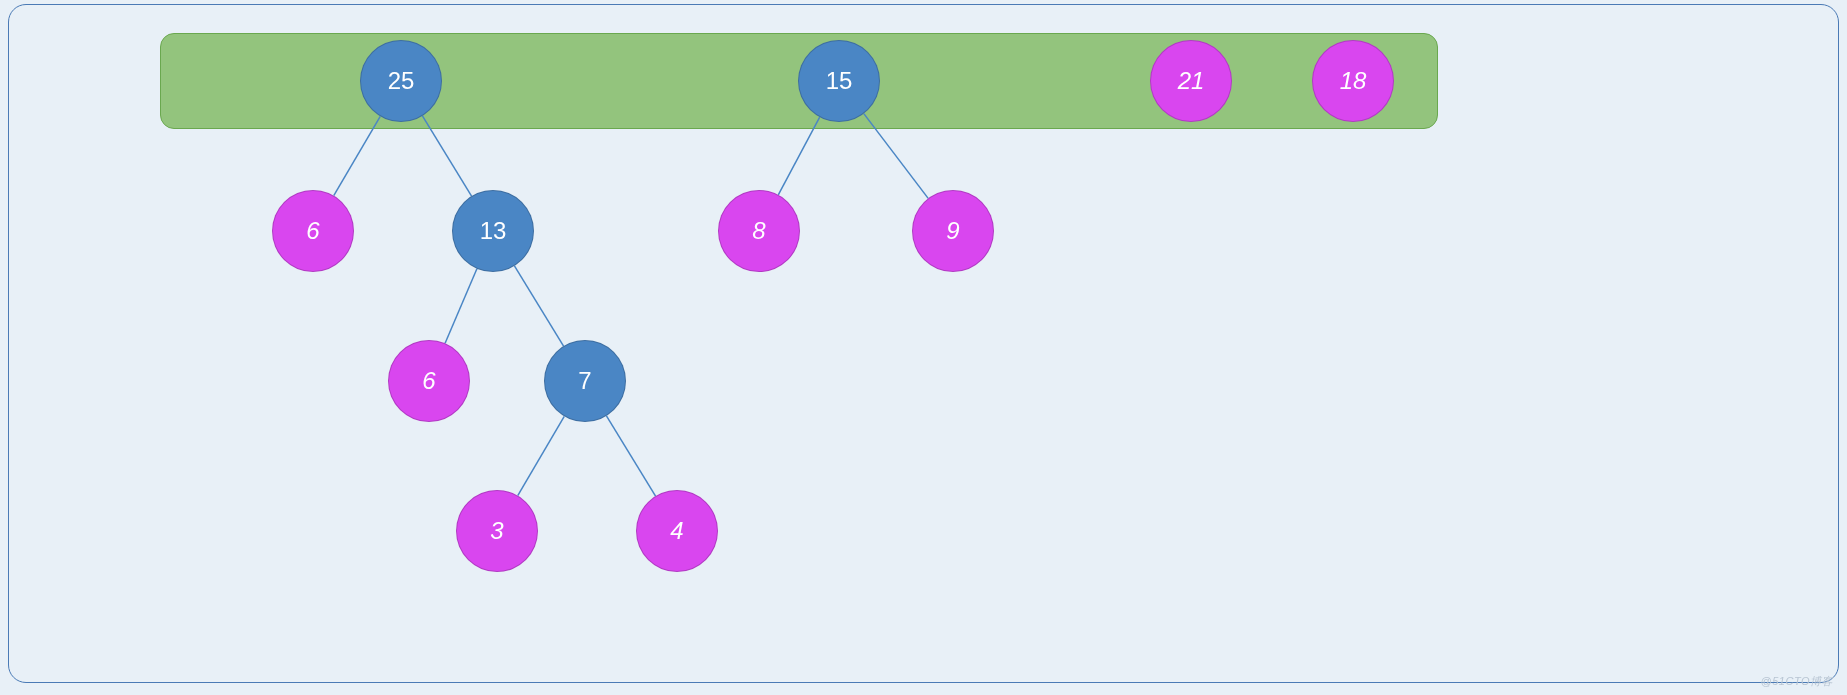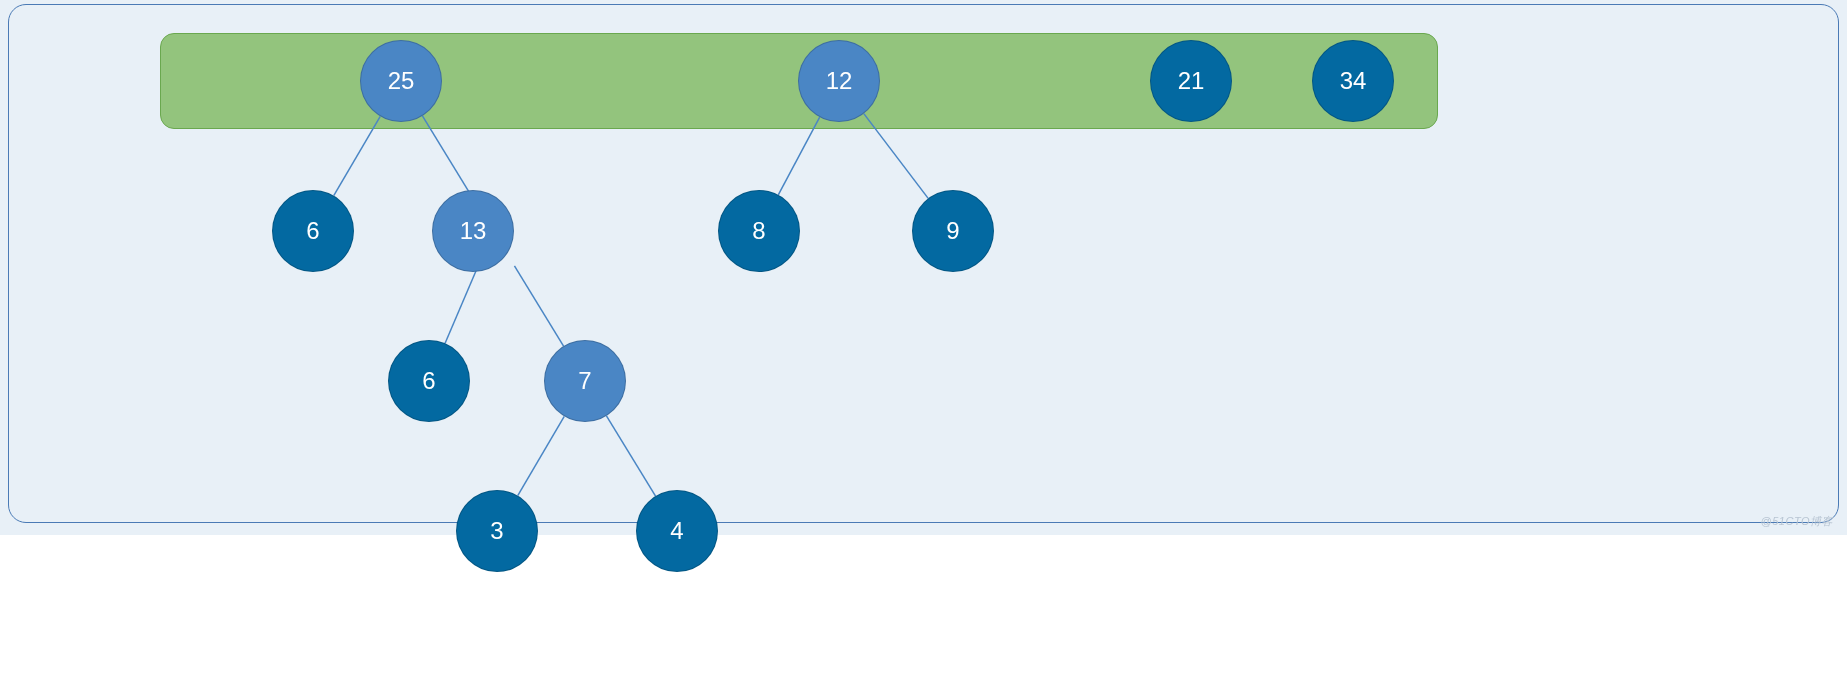--- a/index.html
+++ b/index.html
@@ -5,21 +5,21 @@
   html, body {
     margin: 0;
     padding: 0;
     width: 1847px;
     height: 695px;
     font-family: Arial, sans-serif;
   }
   .canvas {
     position: relative;
     width: 1847px;
-    height: 535px;
+    height: 695px;
     background: #e8f0f7;
     box-sizing: border-box;
   }
   .frame {
     position: absolute;
     left: 8px;
     top: 4px;
     right: 8px;
     bottom: 12px;
     border: 1.5px solid #4a7ab5;
@@ -42,21 +42,22 @@
     justify-content: center;
     color: #fff;
     font-size: 24px;
     box-sizing: border-box;
     border: 1.5px solid rgba(0,0,0,0.18);
   }
   .node.blue {
     background: #4a86c5;
   }
   .node.orange {
-    background: #0369a1;
+    background: #d946ef;
+    font-style: italic;
   }
   svg.edges {
     position: absolute;
     left: 0;
     top: 0;
     width: 1847px;
     height: 695px;
     pointer-events: none;
   }
   .edge-line {
@@ -88,25 +89,25 @@
       <line class="edge-line" x1="819.7058823529412" y1="117.17647058823529" x2="778.2941176470588" y2="194.8235294117647"></line>
       <line class="edge-line" x1="863.8084139688759" y1="113.6426499590472" x2="928.1915860311241" y2="198.35735004095278"></line>
       <line class="edge-line" x1="476.91001391304087" y1="268.71090489131046" x2="445.08998608695913" y2="343.28909510868954"></line>
       <line class="edge-line" x1="514.4359706961172" y1="265.94995222193023" x2="563.5640293038828" y2="346.05004777806977"></line>
       <line class="edge-line" x1="564.2534009333028" y1="416.36352113641567" x2="517.7465990666972" y2="495.63647886358433"></line>
       <line class="edge-line" x1="606.4359706961172" y1="415.94995222193023" x2="655.5640293038828" y2="496.05004777806977"></line>
     </svg>
 
   <div id="nodes">
       <div class="node blue" style="left:360px;top:40px">25</div>
-      <div class="node blue" style="left:798px;top:40px">12</div>
+      <div class="node blue" style="left:798px;top:40px">15</div>
       <div class="node orange" style="left:1150px;top:40px">21</div>
-      <div class="node orange" style="left:1312px;top:40px">34</div>
+      <div class="node orange" style="left:1312px;top:40px">18</div>
       <div class="node orange" style="left:272px;top:190px">6</div>
-      <div class="node blue" style="left:432px;top:190px">13</div>
+      <div class="node blue" style="left:452px;top:190px">13</div>
       <div class="node orange" style="left:718px;top:190px">8</div>
       <div class="node orange" style="left:912px;top:190px">9</div>
       <div class="node orange" style="left:388px;top:340px">6</div>
       <div class="node blue" style="left:544px;top:340px">7</div>
       <div class="node orange" style="left:456px;top:490px">3</div>
       <div class="node orange" style="left:636px;top:490px">4</div>
     </div>
 
   <div class="watermark">@51CTO博客</div>
 </div>

